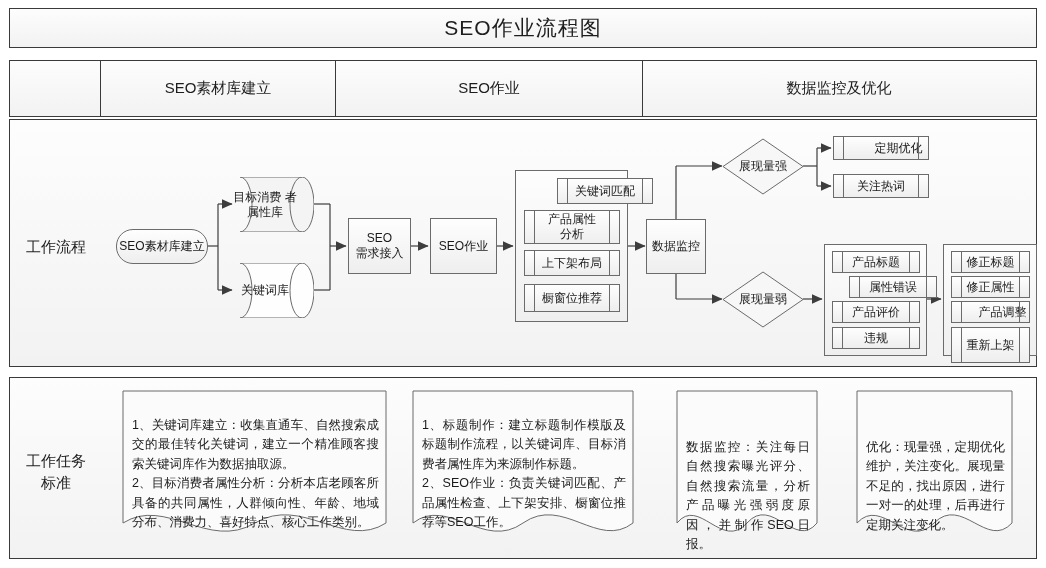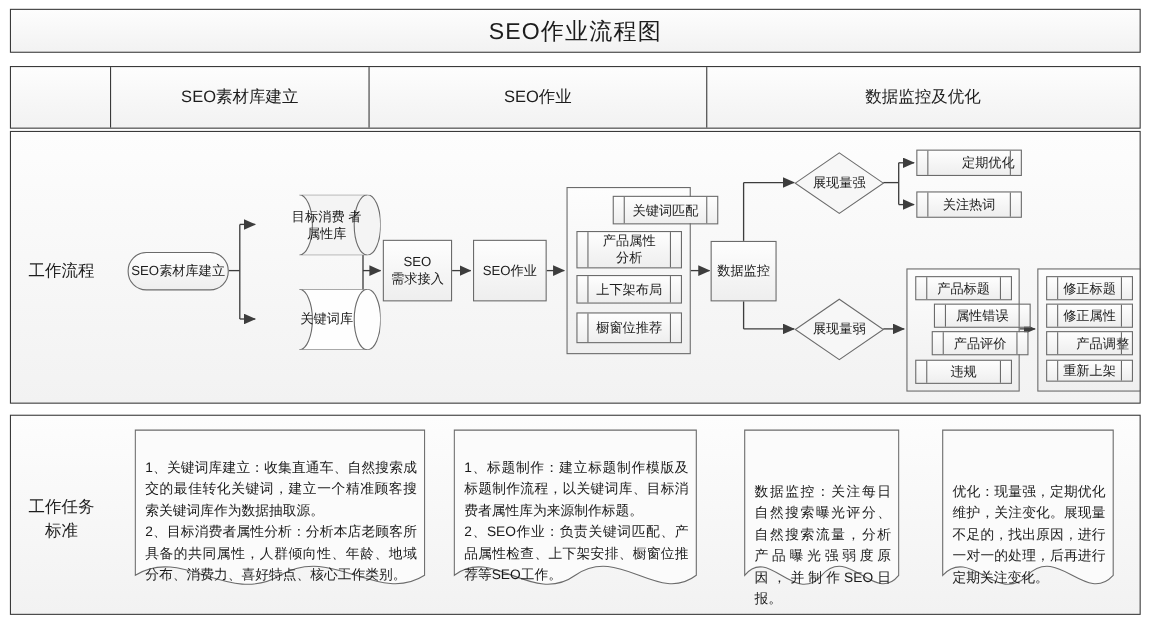--- a/index.html
+++ b/index.html
@@ -31,21 +31,21 @@
   .term{border-radius:17px;}
   .proc{}
   .pdp{}                       
   .pdp::before,.pdp::after{content:"";position:absolute;top:0;bottom:0;width:0;
         border-left:1px solid #6b6b6b;}
   .pdp::before{left:9px;}
   .pdp::after{right:9px;}
   .group{position:absolute;box-sizing:border-box;border:1px solid #6b6b6b;
          background:linear-gradient(180deg,#fdfdfd 0%,#efefef 100%);}
 
-  .cyl{position:absolute;margin-left:32px;}
+  .cyl{position:absolute;}
   .cyl svg{position:absolute;left:0;top:0;}
   .cyl .cyl-t{position:absolute;left:0;right:0;top:0;bottom:0;display:flex;
         align-items:center;justify-content:center;text-align:center;
         font-size:12px;color:#1a1a1a;line-height:1.25;}
 
   .dia{position:absolute;}
   .dia svg{position:absolute;left:0;top:0;}
   .dia .dia-t{position:absolute;left:0;right:0;top:0;bottom:0;display:flex;
         align-items:center;justify-content:center;font-size:12px;color:#1a1a1a;}
 
@@ -170,29 +170,29 @@
     </svg>
     <div class="dia-t">展现量弱</div>
   </div>
 
   <div class="node pdp" style="left:833px;top:136px;width:96px;height:24px;padding-left:35px;">定期优化</div>
   <div class="node pdp" style="left:833px;top:174px;width:96px;height:24px;">关注热词</div>
 
   <div class="group" style="left:824px;top:244px;width:103px;height:112px;">
     <div class="node pdp" style="left:7px;top:6px;width:88px;height:22px;position:absolute;">产品标题</div>
     <div class="node pdp" style="left:24px;top:31px;width:88px;height:22px;position:absolute;">属性错误</div>
-    <div class="node pdp" style="left:22px;top:56px;width:88px;height:22px;position:absolute;">产品评价</div>
+    <div class="node pdp" style="left:7px;top:56px;width:88px;height:22px;position:absolute;">产品评价</div>
     <div class="node pdp" style="left:7px;top:82px;width:88px;height:22px;position:absolute;">违规</div>
   </div>
 
   <div class="group" style="left:943px;top:244px;width:94px;height:112px;">
     <div class="node pdp" style="left:7px;top:6px;width:79px;height:22px;position:absolute;">修正标题</div>
     <div class="node pdp" style="left:7px;top:31px;width:79px;height:22px;position:absolute;">修正属性</div>
     <div class="node pdp" style="left:7px;top:56px;width:79px;height:22px;position:absolute;padding-left:24px;">产品调整</div>
-    <div class="node pdp" style="left:7px;top:82px;width:79px;height:20px;position:absolute;text-align:right;">重新上架</div>
+    <div class="node pdp" style="left:7px;top:82px;width:79px;height:36px;position:absolute;text-align:right;">重新上架</div>
   </div>
 
   <div class="doc" style="left:122px;top:390px;width:265px;height:155px;">
     <svg width="265" height="155" viewBox="0 0 265 155" preserveAspectRatio="none">
       <path d="M1,1 L264,1 L264,133 C222,160 180,105 133,133 C86,161 44,106 1,133 z" fill="#fbfbfb" stroke="#6b6b6b" stroke-width="1"></path>
     </svg>
     <div class="doc-t">1、关键词库建立：收集直通车、自然搜索成交的最佳转化关键词，建立一个精准顾客搜索关键词库作为数据抽取源。
 2、目标消费者属性分析：分析本店老顾客所具备的共同属性，人群倾向性、年龄、地域分布、消费力、喜好特点、核心工作类别。</div>
   </div>
 

